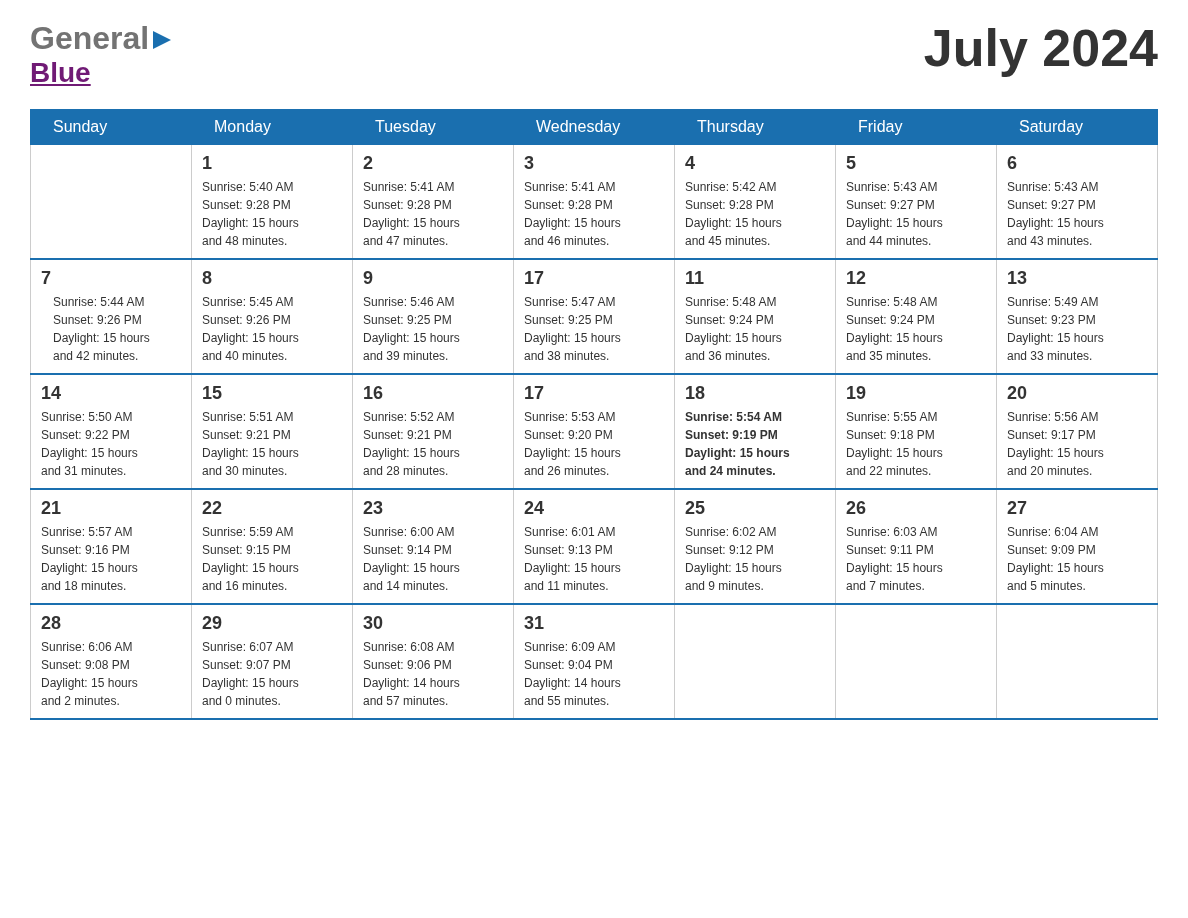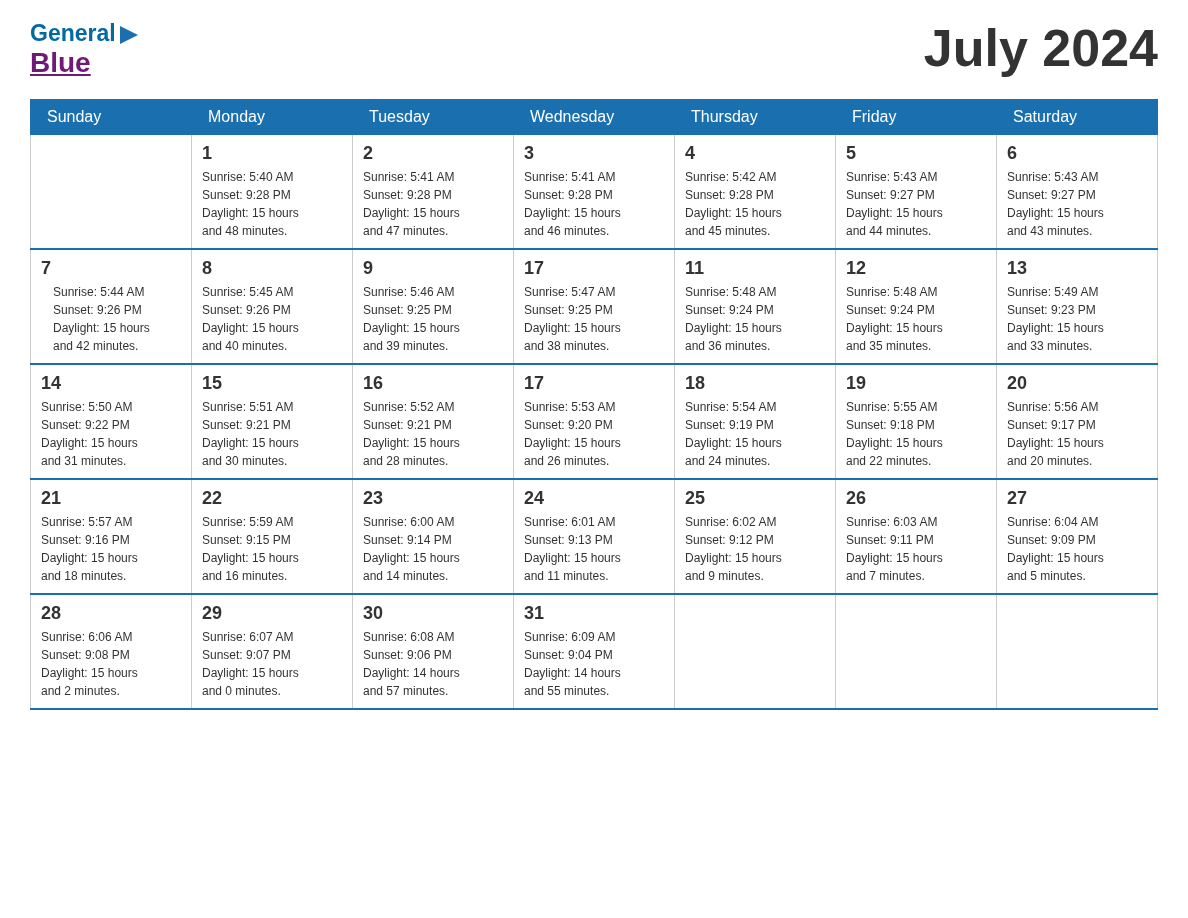--- a/index.html
+++ b/index.html
@@ -15,23 +15,23 @@
       justify-content: space-between;
       align-items: flex-start;
       margin-bottom: 20px;
     }
     .logo {
       display: flex;
       align-items: center;
       gap: 0;
     }
     .logo-text {
-      font-size: 23px;
+      font-size: 32px;
       font-weight: bold;
-      color: #0369a1;
+      color: #737373;
       font-family: Arial, sans-serif;
     }
     .logo-wrapper {
       display: flex;
       flex-direction: column;
     }
     .logo-top {
       display: flex;
       align-items: center;
     }
@@ -58,21 +58,21 @@
     table {
       width: 100%;
       border-collapse: collapse;
       table-layout: fixed;
     }
     thead th {
       background-color: #1a6faf;
       color: #fff;
       font-size: 16px;
       font-weight: normal;
-      padding: 8px 16px;
+      padding: 8px 22px;
       text-align: left;
       border: 1px solid #1a6faf;
     }
     tbody td {
       vertical-align: top;
       padding: 8px 10px;
       border: 1px solid #ccc;
       font-size: 12.5px;
       color: #333;
       min-height: 100px;
@@ -252,21 +252,21 @@
         </td>
         <td>
           <span class="day-number">17</span>
           <div class="day-info" style="white-space: pre-line;">Sunrise: 5:53 AM
 Sunset: 9:20 PM
 Daylight: 15 hours
 and 26 minutes.</div>
         </td>
         <td>
           <span class="day-number">18</span>
-          <div class="day-info" style="white-space: pre-line;">Sunrise: 5:54 AM
+          <div class="day-info" style="white-space: pre-line; font-weight: bold;">Sunrise: 5:54 AM
 Sunset: 9:19 PM
 Daylight: 15 hours
 and 24 minutes.</div>
         </td>
         <td>
           <span class="day-number">19</span>
           <div class="day-info" style="white-space: pre-line;">Sunrise: 5:55 AM
 Sunset: 9:18 PM
 Daylight: 15 hours
 and 22 minutes.</div>

